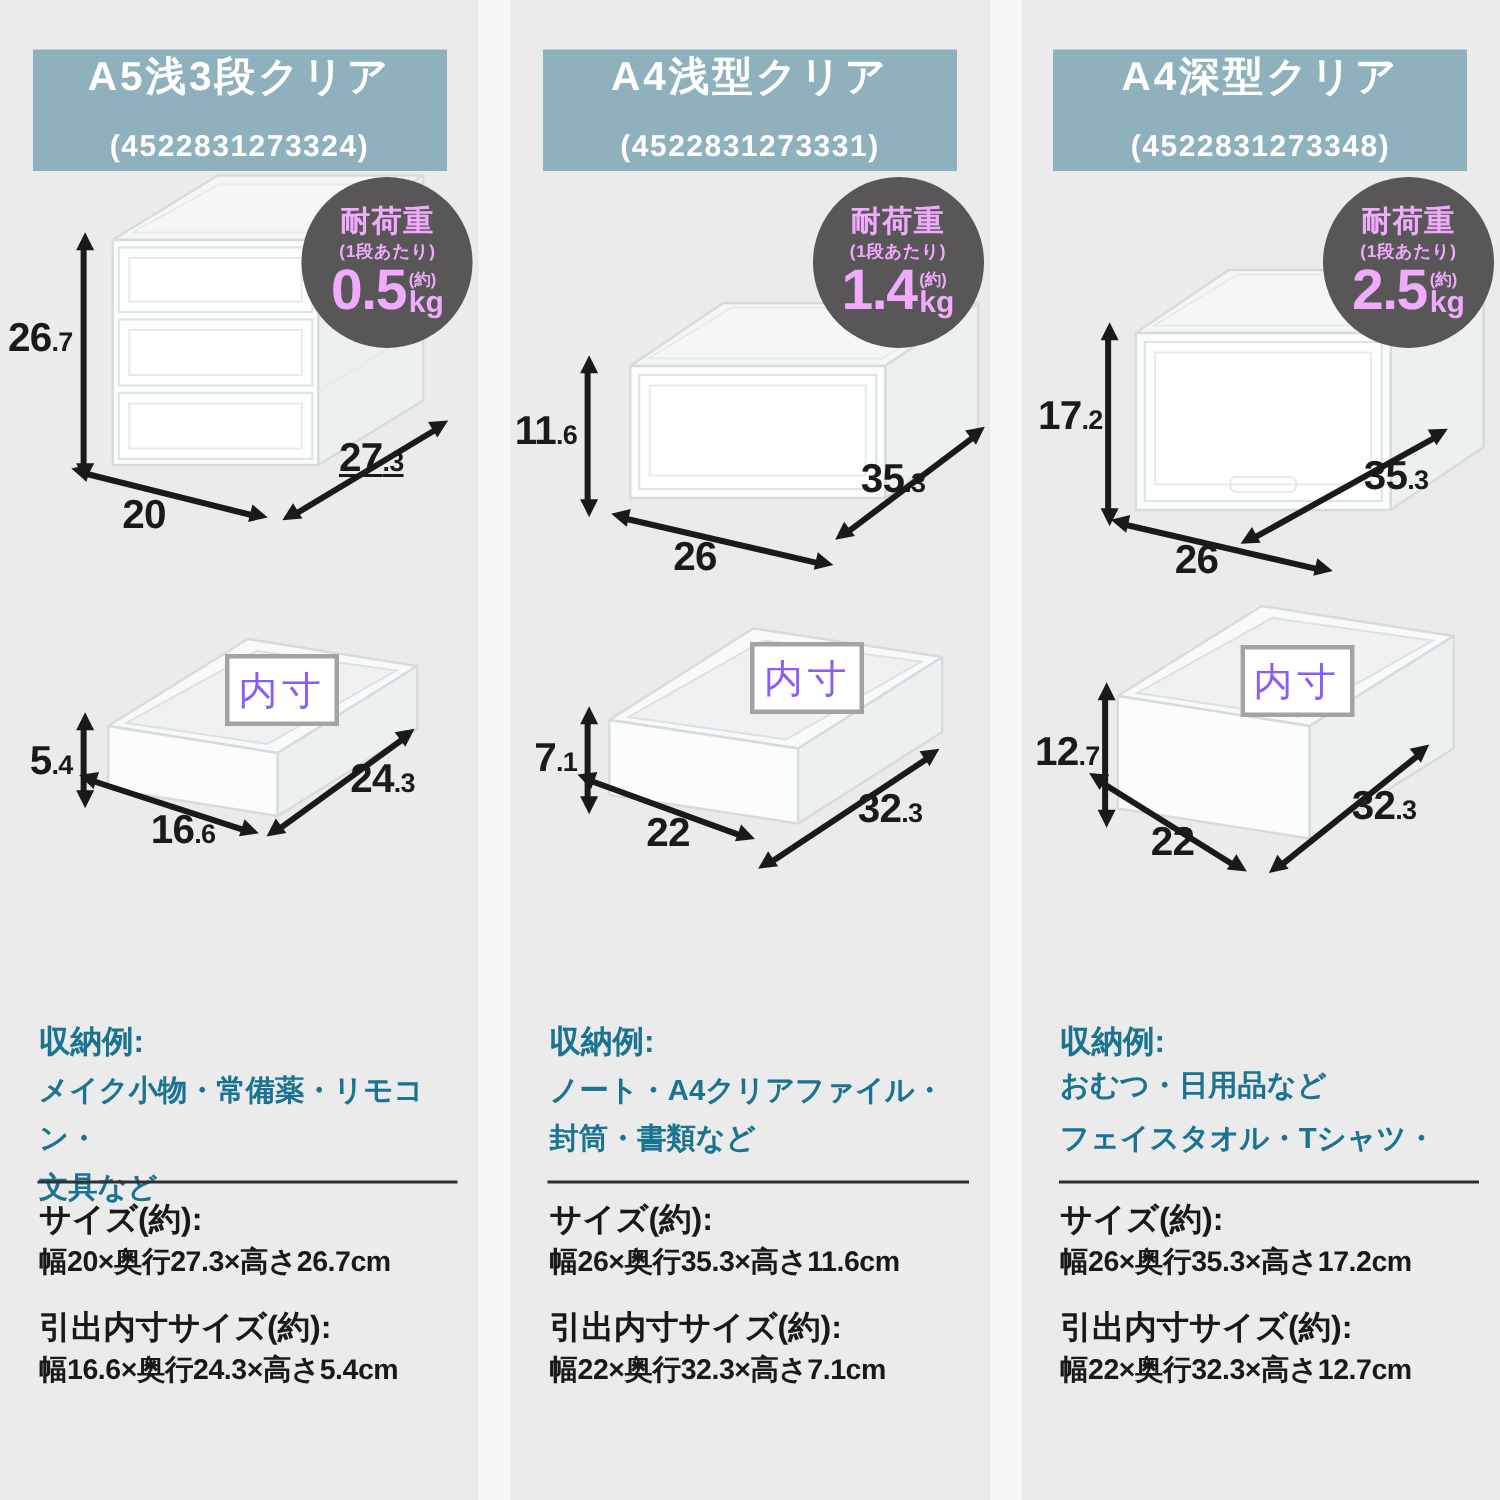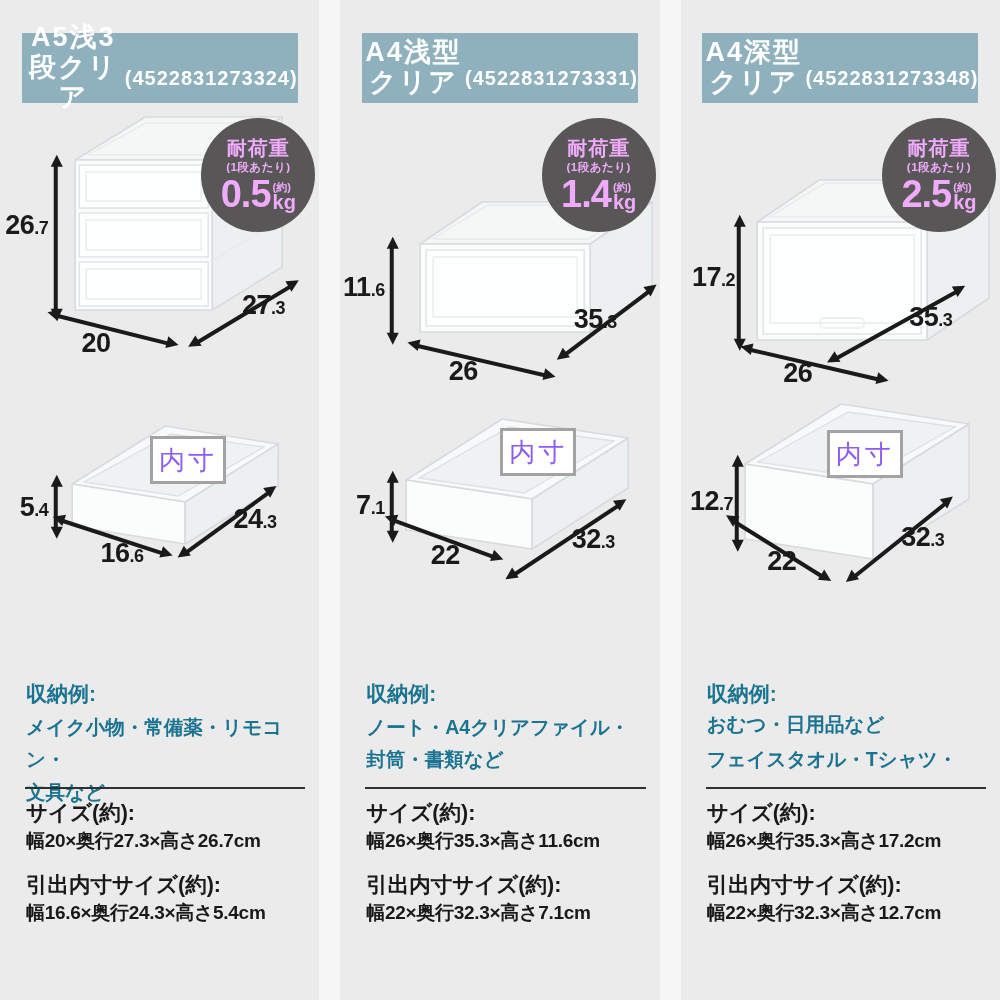--- a/index.html
+++ b/index.html
@@ -21,24 +21,24 @@
   }
   .column{
     flex:1;
     position:relative;
     background:var(--col-bg);
     height:1000px;
   }
   
   .header{
     position:absolute;top:33px;left:50%;transform:translateX(-50%);
-    width:276px;height:70px;
+    width:276px;height:81px;
     background:var(--header-bg);
     color:#fff;text-align:center;
-    display:flex;flex-direction:row;align-items:center;justify-content:center;
+    display:flex;flex-direction:column;align-items:center;justify-content:center;
   }
   .header-title{font-size:27px;font-weight:800;letter-spacing:2px;line-height:1.1;}
   .header-code{font-size:20px;font-weight:700;letter-spacing:1px;margin-top:20px;}
   
   .scene{position:absolute;left:0;right:0;}
   .scene-product{top:112px;height:270px;}
   .scene-tray{top:392px;height:210px;}
   .scene svg{position:absolute;left:0;top:0;width:100%;height:100%;}
   
   .badge{
@@ -120,21 +120,21 @@
       <rect class="bx-panel" x="79" y="150" width="129" height="44"></rect>
       <rect class="bx-line" x="86" y="60" width="115" height="29"></rect>
       <rect class="bx-line" x="86" y="108" width="115" height="30"></rect>
       <rect class="bx-line" x="86" y="157" width="115" height="30"></rect>
     </svg>
     <div class="arr" style="left:56px;top:52px;width:144px;transform:rotate(90deg);"></div>
     <div class="dim" style="right:271px;top:100px;"><span>26</span><span class="dec">.7</span></div>
     <div class="arr" style="left:58px;top:202px;width:113px;transform:rotate(14deg);"></div>
     <div class="dim center" style="left:64px;top:218px;width:64px;"><span>20</span><span class="dec"></span></div>
     <div class="arr" style="left:198px;top:228px;width:107px;transform:rotate(-31deg);"></div>
-    <div class="dim center" style="left:216px;top:180px;width:95px;"><span>27</span><span class="dec">.3</span></div>
+    <div class="dim center" style="left:200px;top:180px;width:95px;text-decoration:underline;"><span>27</span><span class="dec">.3</span></div>
 
     <div class="badge">
       <div class="badge-label">耐荷重</div>
       <div class="badge-sub">(1段あたり)</div>
       <div class="badge-row">
         <span class="badge-value">0.5</span>
         <span class="badge-col">
             <span class="badge-approx">(約)</span>
             <span class="badge-unit">kg</span>
           </span>

